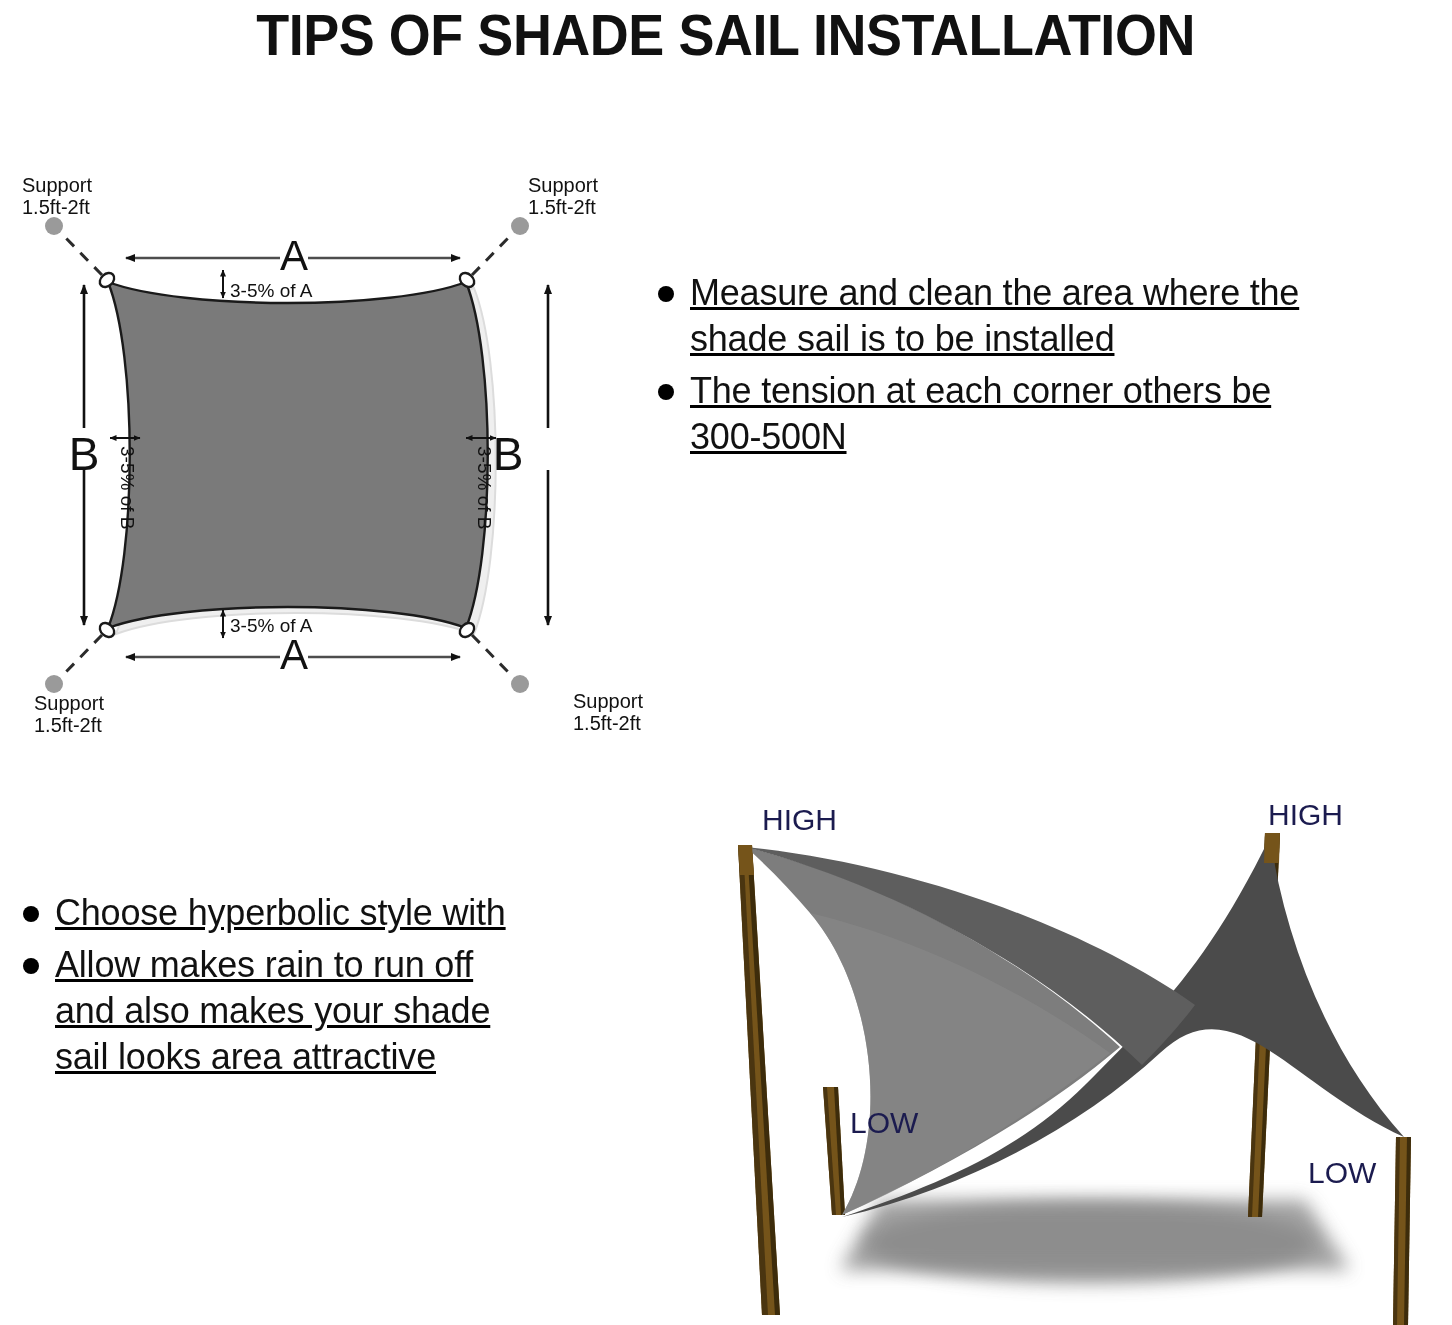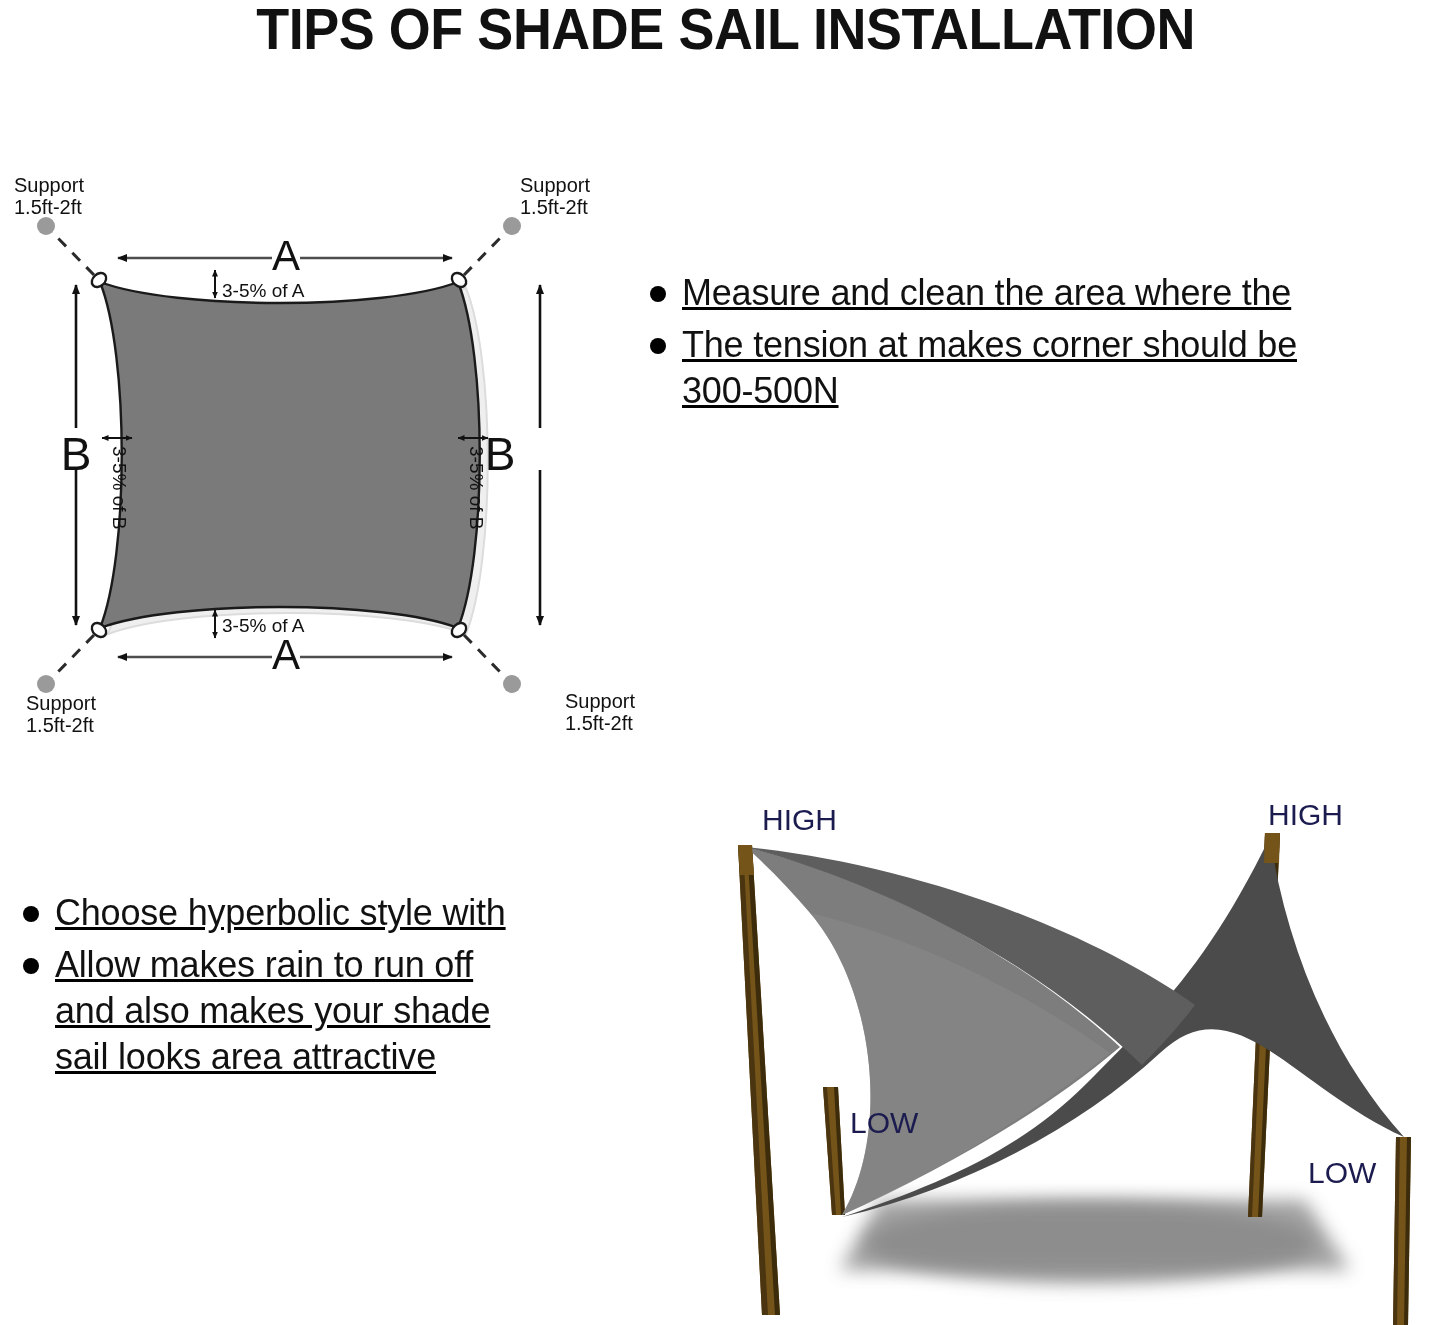--- a/index.html
+++ b/index.html
@@ -16,39 +16,39 @@
     color: #000;
   }
 
   
   #title-bar {
     position: absolute;
     left: 0; top: 0;
     width: 1452px;
     height: 70px;
     display: flex;
-    align-items: flex-start;
+    align-items: center;
     justify-content: center;
   }
   #page-title {
     font-family: "Liberation Sans", sans-serif;
     font-weight: bold;
     font-size: 58px;
     letter-spacing: -0.5px;
     line-height: 1;
     transform: scaleX(0.93);
     transform-origin: center;
     white-space: nowrap;
     color: #111;
   }
 
   
   #top-section {
     position: absolute;
-    left: 0; top: 150;
+    left: 8px; top: 150;
     top: 150px;
     width: 1360px;
     height: 620px;
   }
 
   #sail-diagram {
     position: absolute;
     left: 0px;
     top: 20px;
     width: 660px;
@@ -223,26 +223,27 @@
       <line x1="458" y1="268" x2="488" y2="268" marker-start="url(#arrTailS)" marker-end="url(#arrHeadS)"></line>
     </g>
     <text class="svg-label" x="470" y="276" font-size="19" font-weight="bold" fill="#111" transform="rotate(90 470 276)">3-5% of B</text>
   </svg>
 
   <ul class="bullet-list" id="tips-list-top">
     <li class="bullet-item">
       <span class="bullet-dot"></span>
       <span class="bullet-text">
         <span>Measure and clean the area where the</span><br>
+        <span>shade sail is to be installed</span>
       </span>
     </li>
     <li class="bullet-item">
       <span class="bullet-dot"></span>
       <span class="bullet-text">
-        <span>The tension at makes corner should be</span><br>
+        <span>The tension at each corner others be</span><br>
         <span>300-500N</span>
       </span>
     </li>
   </ul>
 </div>
 
 <ul class="bullet-list" id="tips-list-bottom">
   <li class="bullet-item">
     <span class="bullet-dot"></span>
     <span class="bullet-text">

